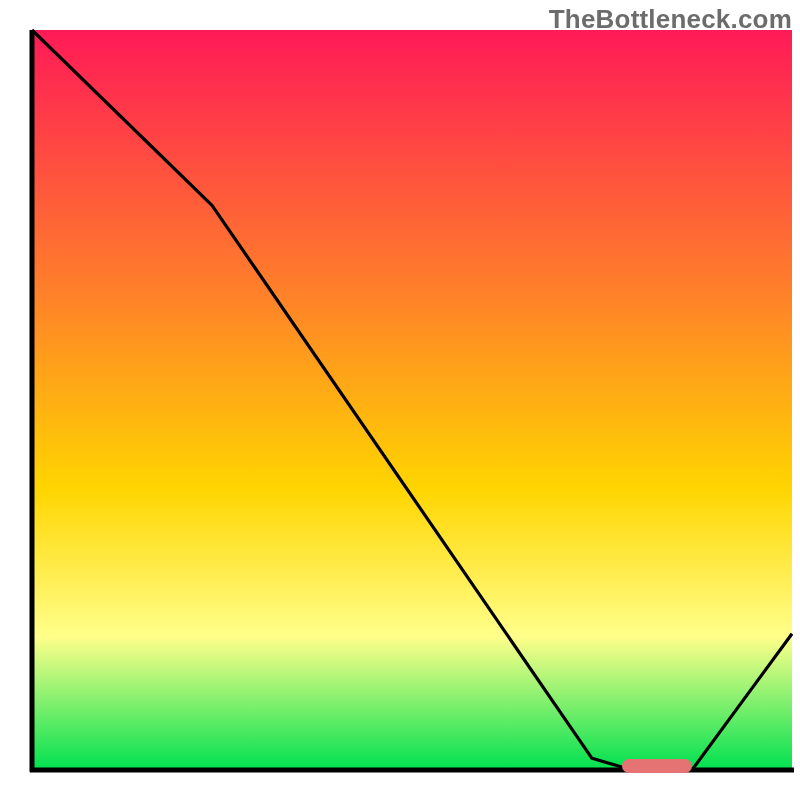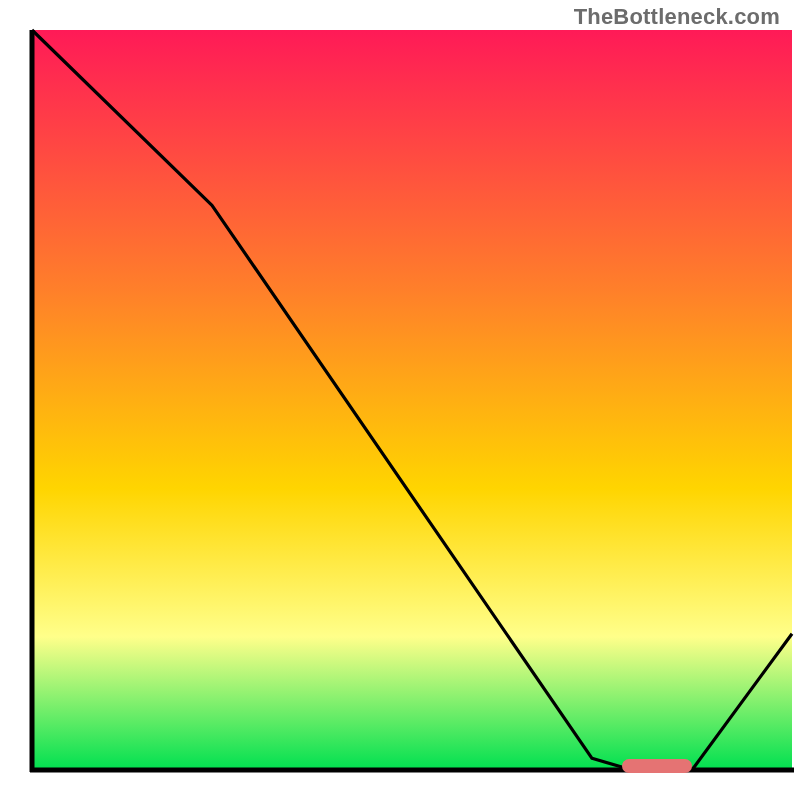--- a/index.html
+++ b/index.html
@@ -11,22 +11,22 @@
     font-family: Arial, Helvetica, sans-serif;
   }
   .container {
     position: relative;
     width: 800px;
     height: 800px;
   }
   .attribution {
     position: absolute;
     top: 4px;
-    right: 20px;
-    font-size: 22px;
+    right: 8px;
+    font-size: 26px;
     font-weight: 600;
     color: #6c6c6c;
     letter-spacing: 0.2px;
   }
   svg {
     position: absolute;
     top: 0;
     left: 0;
   }
 </style>

